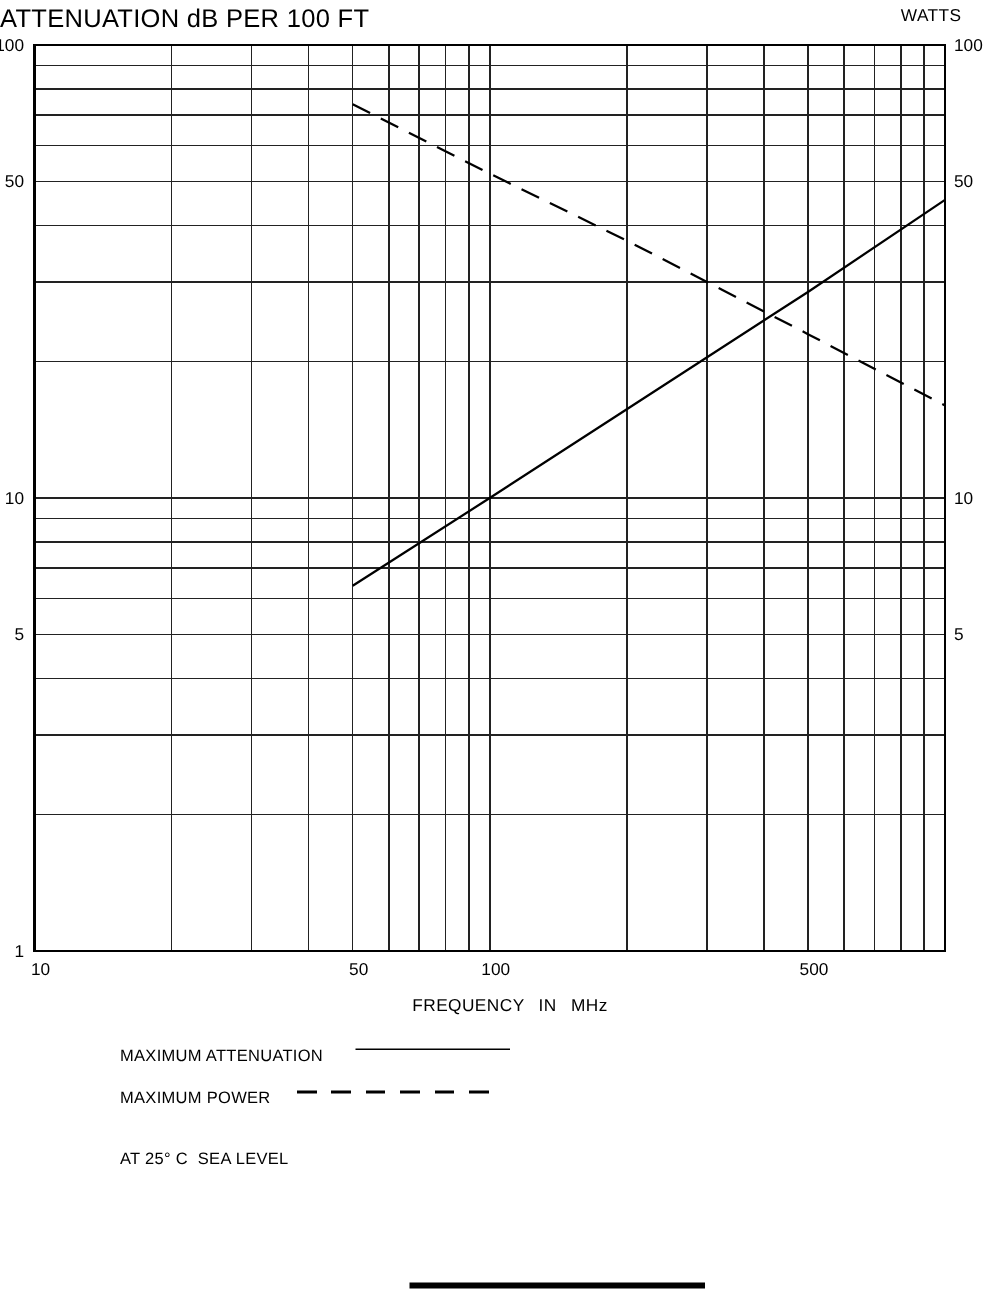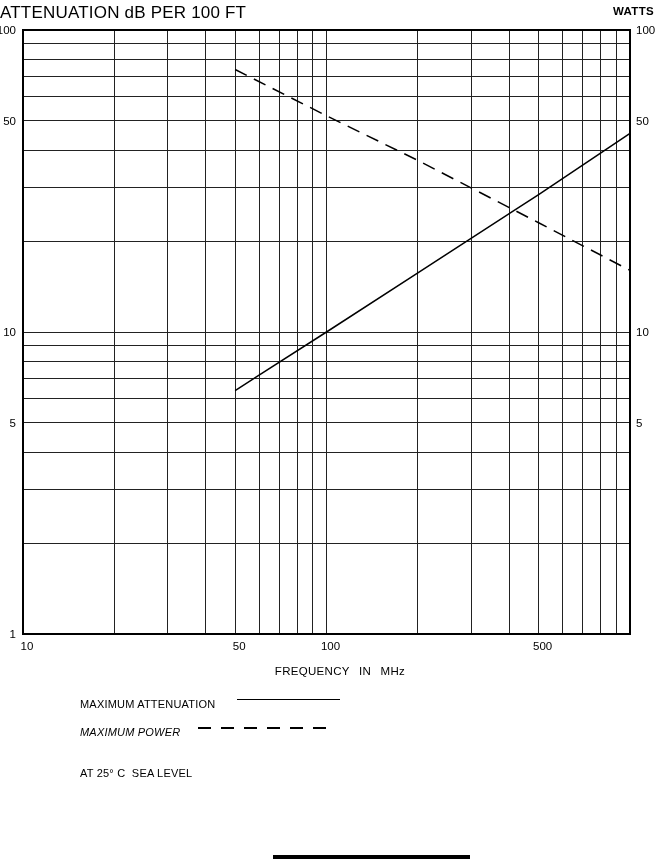--- a/index.html
+++ b/index.html
@@ -4,38 +4,38 @@
 <style>
   html,body { margin:0; padding:0; background:#fff; }
   .page {
     position:relative; width:656px; height:860px; background:#ffffff;
     font-family:"Liberation Sans", sans-serif; color:#000; overflow:hidden;
   }
   .axis-title-left {
     position:absolute; left:0; top:3px; font-size:17px; letter-spacing:0.2px;
   }
   .axis-title-right {
-    position:absolute; right:2px; top:5px; font-size:11.5px; letter-spacing:0.3px;font-weight:bold;
+    position:absolute; right:15px; top:5px; font-size:11.5px; letter-spacing:0.3px;
   }
   svg.chart { position:absolute; left:0; top:0; }
   svg.chart text { font-family:"Liberation Sans", sans-serif; fill:#000; }
   .x-axis-title {
     position:absolute; left:12px; top:665px; width:656px; text-align:center;
     font-size:11.5px; word-spacing:6px; letter-spacing:0.3px;
   }
   .legend-row {
     position:absolute; display:flex; align-items:flex-start; font-size:11px;
     letter-spacing:0.2px; height:14px;
   }
   .legend-row .lbl { white-space:pre; }
   .row-attenuation { left:80px; top:698px; }
   .row-power      { left:80px; top:726px; }
   .row-condition  { left:80px; top:751px;margin-top:16px; }
   .row-attenuation .lbl { width:157px; }
-  .row-power .lbl      { width:118px;font-style:italic; }
+  .row-power .lbl      { width:118px; }
   .sample-solid {
     width:103px; height:0; border-top:1.6px solid #000; margin-top:1px;
   }
   .sample-dashed {
     width:132px; height:2px; margin-top:1px;
     background:repeating-linear-gradient(90deg,#000 0 13px,transparent 13px 23px);
   }
   .footer-rule {
     position:absolute; left:273px; top:855px; width:197px; height:4px; background:#000;
   }

